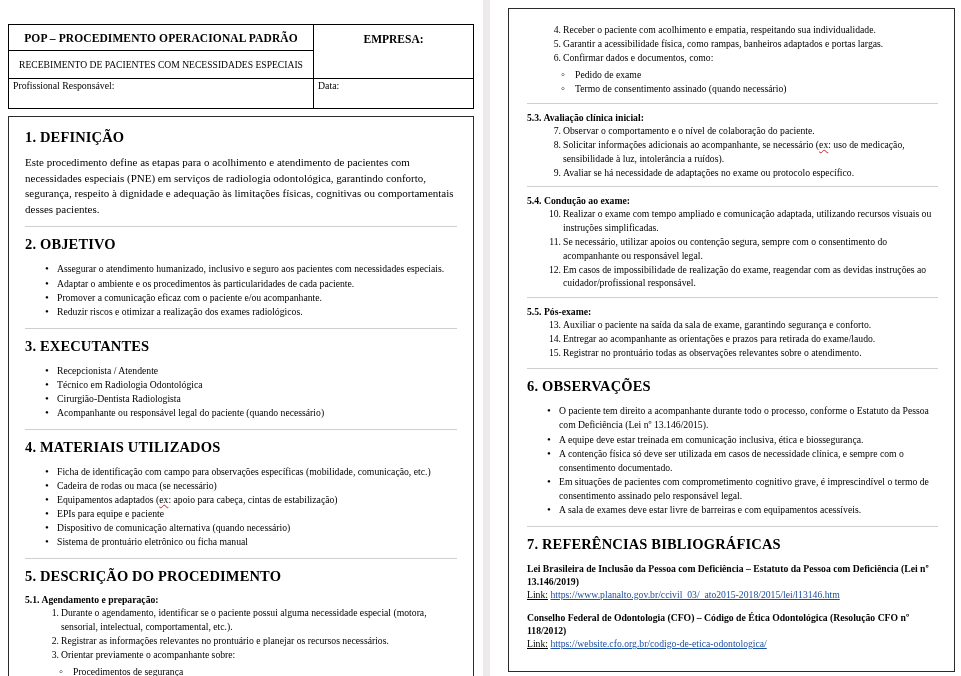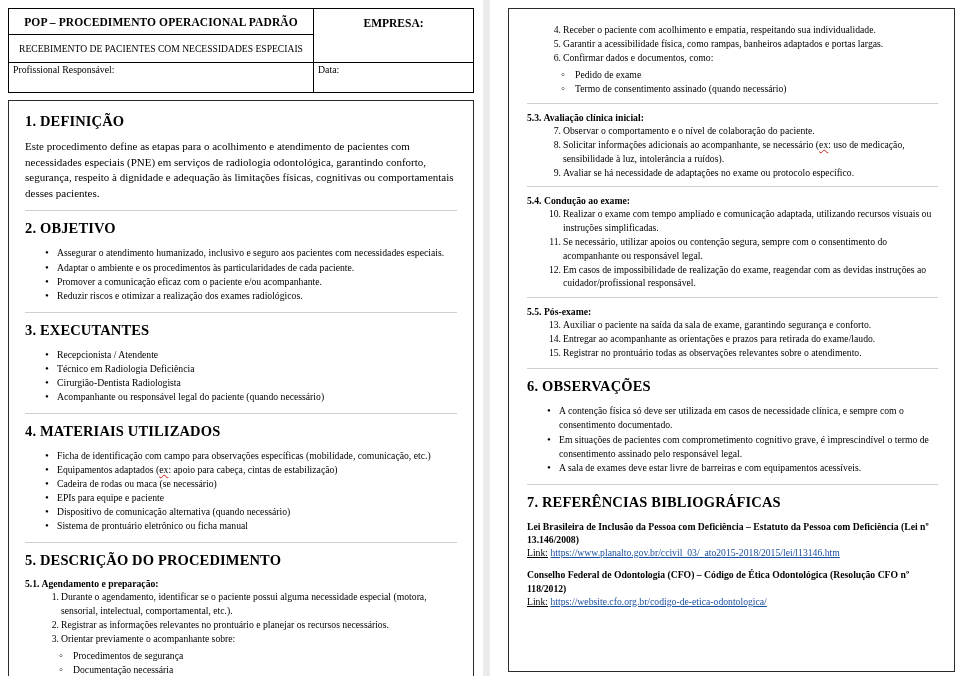--- a/index.html
+++ b/index.html
@@ -19,21 +19,21 @@
   }
 
   
   .page {
     position: relative;
     background: #ffffff;
   }
   .page-left {
     width: 482px;
     height: 676px;
-    padding: 6px 8px 0 8px;
+    padding: 22px 8px 0 8px;
   }
   .page-gap {
     width: 20px;
     height: 676px;
     background: #ffffff;
     position: relative;
   }
   .page-gap::before {
     content: "";
     position: absolute;
@@ -255,32 +255,32 @@
         <li>Adaptar o ambiente e os procedimentos às particularidades de cada paciente.</li>
         <li>Promover a comunicação eficaz com o paciente e/ou acompanhante.</li>
         <li>Reduzir riscos e otimizar a realização dos exames radiológicos.</li>
       </ul>
 
       <hr class="hr">
 
       <h2 class="sec">3. EXECUTANTES</h2>
       <ul class="b">
         <li>Recepcionista / Atendente</li>
-        <li>Técnico em Radiologia Deficiência</li>
+        <li>Técnico em Radiologia Odontológica</li>
         <li>Cirurgião-Dentista Radiologista</li>
         <li>Acompanhante ou responsável legal do paciente (quando necessário)</li>
       </ul>
 
       <hr class="hr">
 
       <h2 class="sec">4. MATERIAIS UTILIZADOS</h2>
       <ul class="b">
         <li>Ficha de identificação com campo para observações específicas (mobilidade, comunicação, etc.)</li>
+        <li>Cadeira de rodas ou maca (se necessário)</li>
         <li id="mat-ex">Equipamentos adaptados (<span class="sp-err">ex</span>: apoio para cabeça, cintas de estabilização)</li>
-        <li>Cadeira de rodas ou maca (se necessário)</li>
         <li>EPIs para equipe e paciente</li>
         <li>Dispositivo de comunicação alternativa (quando necessário)</li>
         <li>Sistema de prontuário eletrônico ou ficha manual</li>
       </ul>
 
       <hr class="hr">
 
       <h2 class="sec">5. DESCRIÇÃO DO PROCEDIMENTO</h2>
       <div class="subhead">5.1. Agendamento e preparação:</div>
       <ol class="n">
@@ -382,31 +382,33 @@
         <li>
           <span class="num">15.</span>
           <span>Registrar no prontuário todas as observações relevantes sobre o atendimento.</span>
         </li>
       </ol>
 
       <hr class="hr">
 
       <h2 class="sec">6. OBSERVAÇÕES</h2>
       <ul class="b">
+        <li id="ob-0">O paciente tem direito a acompanhante durante todo o processo, conforme o <b>Estatuto da Pessoa com Deficiência</b> (Lei nº 13.146/2015).</li>
+        <li id="ob-1">A equipe deve estar treinada em <b>comunicação inclusiva, ética e biossegurança</b>.</li>
         <li id="ob-2">A contenção física só deve ser utilizada em casos de necessidade clínica, e sempre com o consentimento documentado.</li>
         <li id="ob-3">Em situações de pacientes com comprometimento cognitivo grave, é imprescindível o <b>termo de consentimento assinado pelo responsável legal</b>.</li>
         <li id="ob-4">A sala de exames deve estar livre de barreiras e com equipamentos acessíveis.</li>
       </ul>
 
       <hr class="hr">
 
       <h2 class="sec">7. REFERÊNCIAS BIBLIOGRÁFICAS</h2>
 
       <div class="ref-block">
-        <div class="ref-title">Lei Brasileira de Inclusão da Pessoa com Deficiência – Estatuto da Pessoa com Deficiência (Lei nº 13.146/2008)</div>
+        <div class="ref-title">Lei Brasileira de Inclusão da Pessoa com Deficiência – Estatuto da Pessoa com Deficiência (Lei nº 13.146/2019)</div>
         <div class="ref-link-row">
           <span class="ref-label">Link:</span>
           <a class="link" href="#">https://www.planalto.gov.br/ccivil_03/_ato2015-2018/2015/lei/l13146.htm</a>
         </div>
       </div>
 
       <div class="ref-block">
         <div class="ref-title">Conselho Federal de Odontologia (CFO) – Código de Ética Odontológica (Resolução CFO nº 118/2012)</div>
         <div class="ref-link-row">
           <span class="ref-label">Link:</span>

